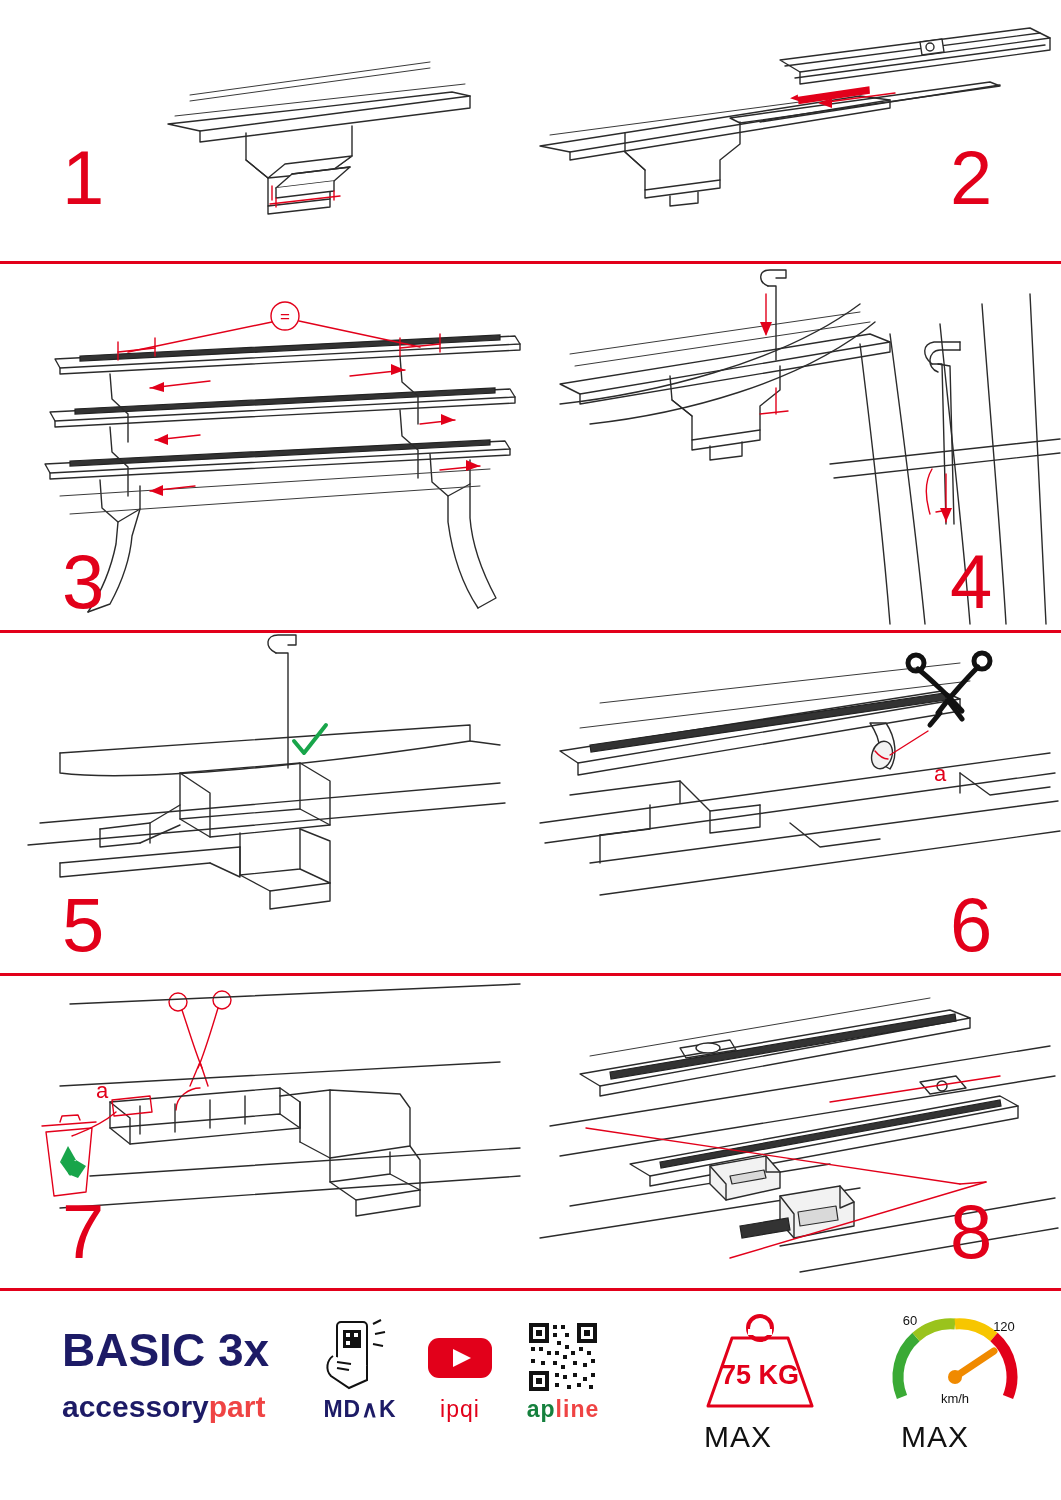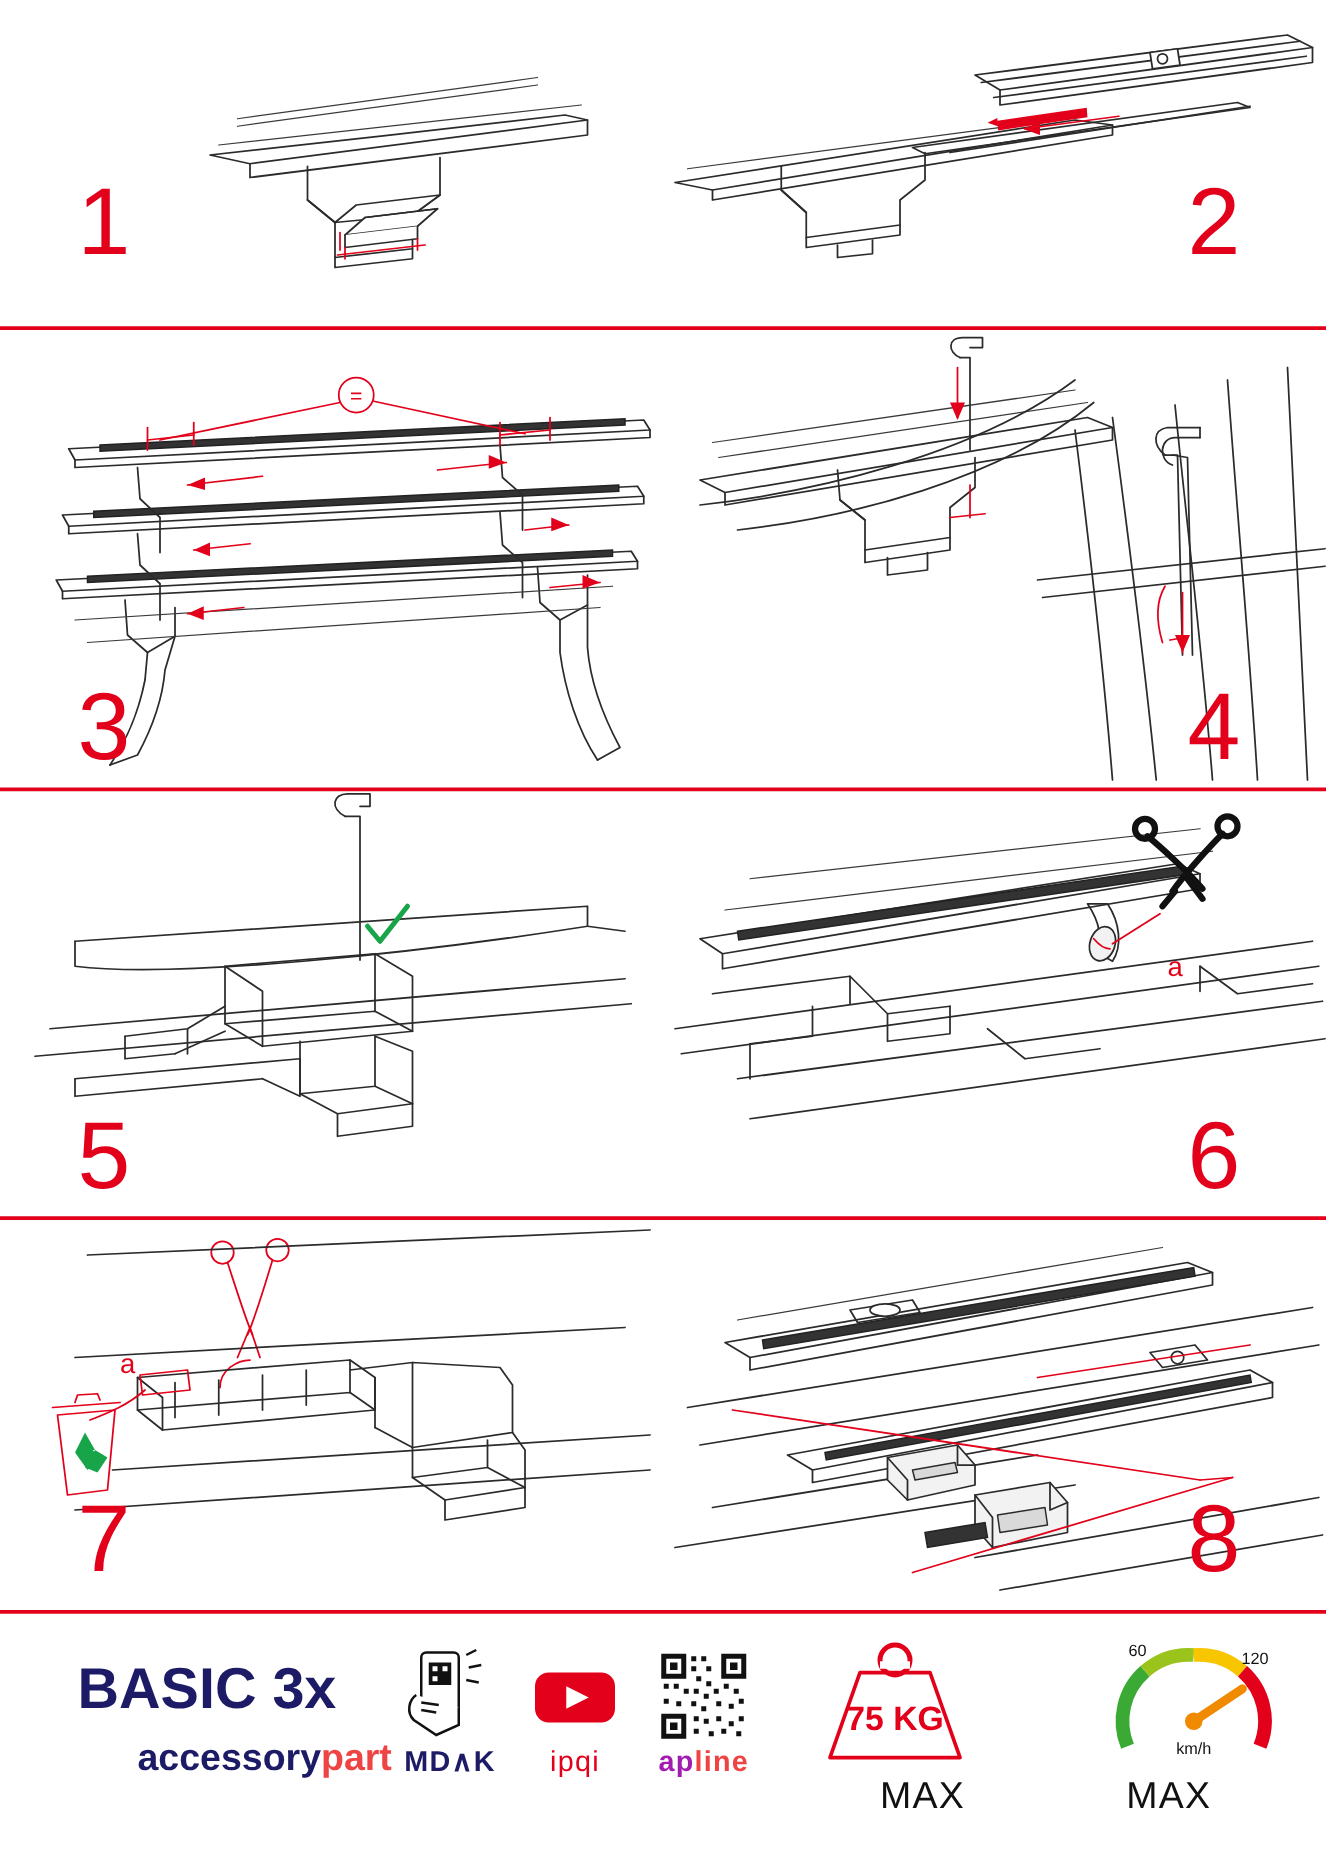--- a/index.html
+++ b/index.html
@@ -22,28 +22,28 @@
   .grey{fill:#f2f2f2;stroke:#2b2b2b;stroke-width:1.4;stroke-linejoin:round;}
   .greyd{fill:#d9d9d9;stroke:#2b2b2b;stroke-width:1.2;stroke-linejoin:round;}
   .check{fill:none;stroke:#18a54a;stroke-width:4;stroke-linecap:round;stroke-linejoin:round;}
 
   
   .footer{position:absolute;left:0;top:1290px;width:1057px;height:210px;}
   .brandblock{position:absolute;left:62px;top:35px;}
   .brand-basic{font-size:46px;font-weight:700;color:#1d1b66;letter-spacing:0px;line-height:50px;font-family:"Liberation Sans",sans-serif;}
   .brand-basic .x{color:#1d1b66;}
   .brand-accessory{font-size:30px;font-weight:700;line-height:36px;margin-top:14px;}
-  .brand-accessory .a1{color:#1d1b66;margin-left:48px;}
+  .brand-accessory .a1{color:#1d1b66;}
   .brand-accessory .a2{color:#ef4444;}
 
   .logo-lbl{font-size:23px;font-weight:400;text-align:center;letter-spacing:1px;}
   .mdak{color:#1d1b66;font-weight:600;}
   .mdak .k{color:#1d1b66;}
   .ipqi{color:#e2001a;font-weight:400;}
-  .apline .ap{color:#a21caf;font-weight:600;}
+  .apline .ap{color:#15803d;font-weight:600;}
   .apline .line{color:#ef4444;font-weight:600;}
 
   .maxlbl{font-size:30px;text-align:center;color:#111;letter-spacing:1px;margin-top:4px;}
   .weightval{fill:#e2001a;font-size:27px;font-weight:700;font-family:"Liberation Sans",sans-serif;}
   .kmh{font-size:13px;fill:#111;}
   .gnum{font-size:13px;fill:#111;}
 </style>
 </head>
 <body>
 
@@ -457,21 +457,21 @@
           <rect x="28" y="62" width="4" height="4" fill="#111"></rect>
             <rect x="40" y="64" width="4" height="4" fill="#111"></rect>
           <rect x="50" y="62" width="4" height="4" fill="#111"></rect>
             <rect x="62" y="64" width="4" height="4" fill="#111"></rect>
         </svg>
       </div>
       <div class="logo-lbl apline"><span class="ap">ap</span><span class="line">line</span></div>
     </div>
 
     <div style="position:absolute;left:648px;top:16px;width:180px;">
-      <div style="height:110px;display:flex;align-items:center;justify-content:flex-start;text-decoration:underline;">
+      <div style="height:110px;display:flex;align-items:center;justify-content:flex-end;text-decoration:underline;">
         <svg width="136" height="106" viewBox="0 0 136 106">
           <path d="M40 30 L96 30 L120 98 L16 98 Z" fill="#fff" stroke="#e2001a" stroke-width="3" stroke-linejoin="round"></path>
           <circle cx="68" cy="20" r="12" fill="none" stroke="#e2001a" stroke-width="4"></circle>
           <path d="M56 24 L80 24" stroke="#fff" stroke-width="6"></path>
           <text class="weightval" x="68" y="76" text-anchor="middle">75 KG</text>
         </svg>
       </div>
       <div class="maxlbl">MAX</div>
     </div>
 

